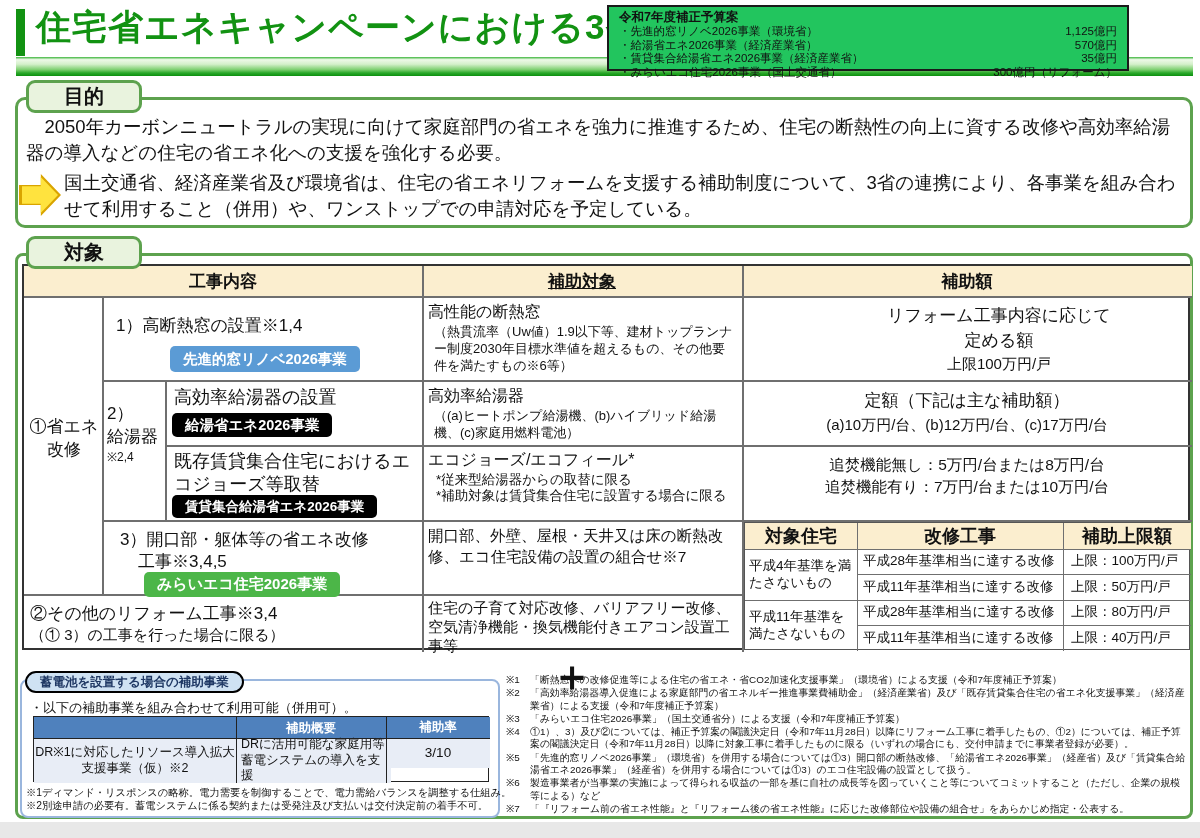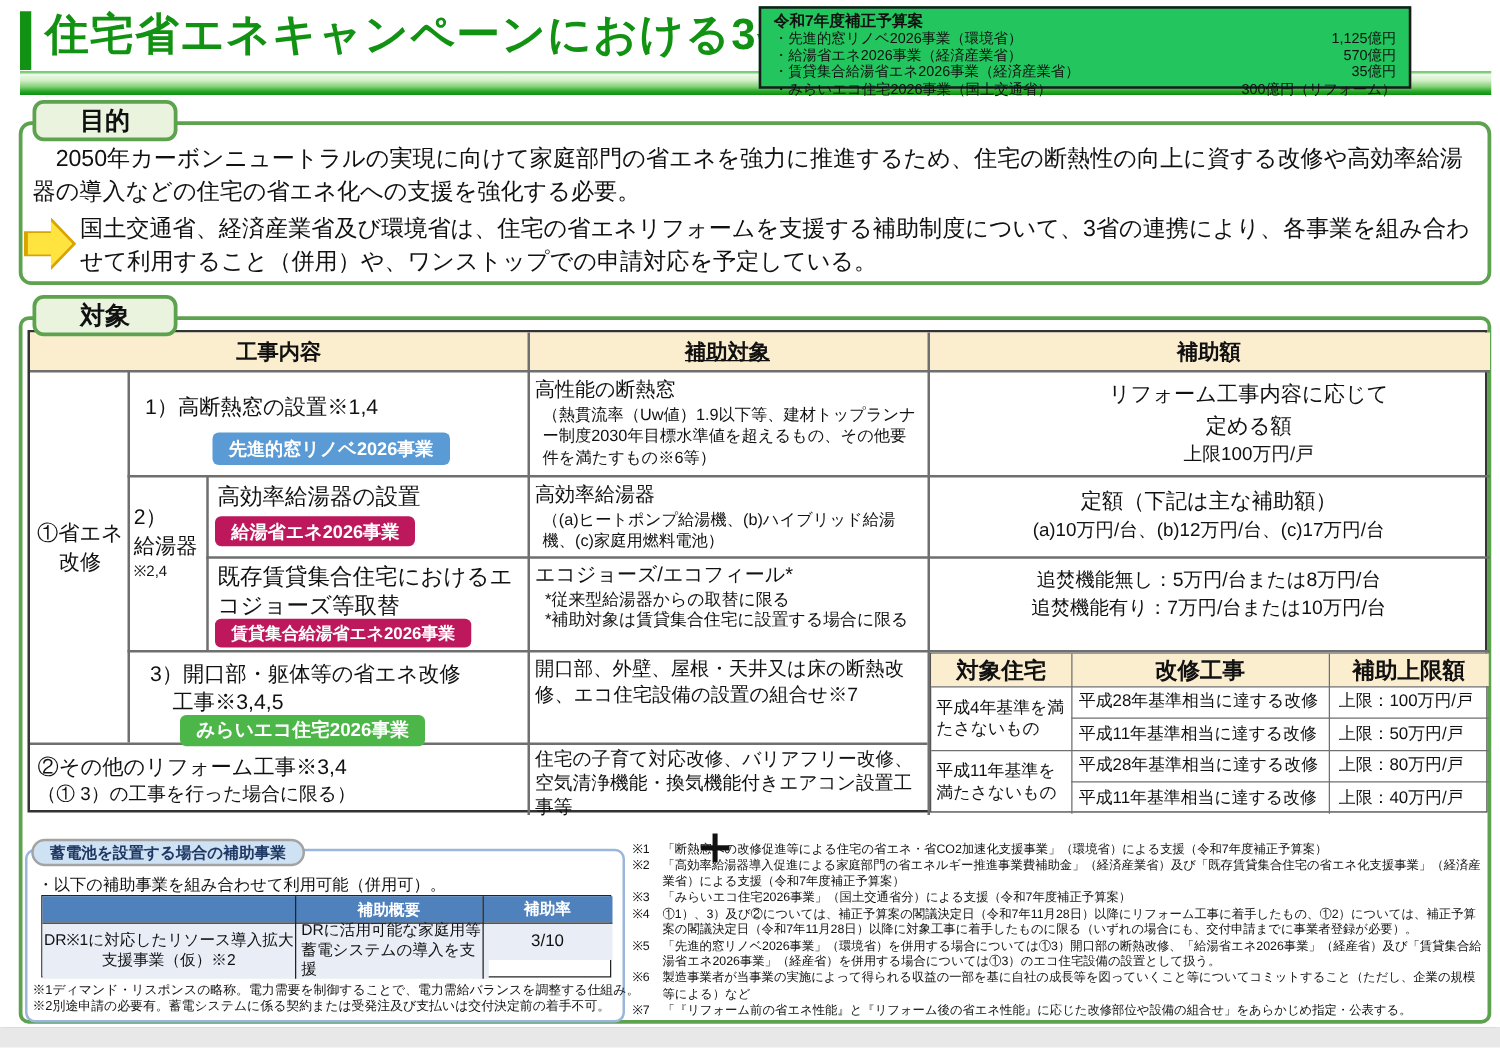--- a/index.html
+++ b/index.html
@@ -36,34 +36,34 @@
   .target-label{left:26px;top:236px;width:116px;height:33px;}
 
   .tbl{left:22px;top:264px;width:1168px;height:386px;border:2px solid #333;background:#fff;}
   .vline,.hline{position:absolute;background:#6f6f6f;}
   .cream{background:#fbeecf;}
   .th{position:absolute;display:flex;align-items:center;justify-content:center;font-weight:bold;font-size:17px;}
   .cell-txt{position:absolute;}
   .badge{position:absolute;display:flex;align-items:center;justify-content:center;color:#fff;font-weight:bold;
     border-radius:5px;white-space:nowrap;z-index:5;padding:0 13px;}
   .badge-blue{background:#5b9bd5;}
-  .badge-orange{background:#be185d;}
+  .badge-orange{background:#000000;}
   .badge-green{background:#4cb648;}
   .detail{font-size:13px;line-height:1.32;}
   .ctr{text-align:center;}
 
   
   .sub-tbl{left:720px;top:256px;width:446px;height:128px;border:1.5px solid #555;background:#fff;}
   .sub-th{position:absolute;display:flex;align-items:center;justify-content:center;font-weight:bold;font-size:18px;}
   .sub-cell{position:absolute;display:flex;align-items:center;font-size:13.5px;line-height:1.2;}
 
   
   .plus-sign{left:551px;top:648px;font-size:42px;font-weight:bold;z-index:3;}
   .battery-box{left:20px;top:679px;width:480px;height:139px;border:2px solid #9ab6dd;border-radius:8px;background:#fff;}
-  .battery-pill{left:25px;top:671px;height:22px;padding:0 13px;background:#cfe2f3;border:2px solid #a3a3a3;border-radius:11px;
+  .battery-pill{left:25px;top:671px;height:22px;padding:0 13px;background:#cfe2f3;border:2px solid #000000;border-radius:11px;
     display:flex;align-items:center;font-size:12.5px;font-weight:bold;color:#1f3864;z-index:5;}
   .battery-bullet{left:30px;top:699px;font-size:13px;}
   .btbl{left:33px;top:716px;width:456px;height:66px;border:1.5px solid #222;}
   .bth{position:absolute;background:#4f81bd;color:#fff;font-weight:bold;font-size:12.5px;display:flex;align-items:center;justify-content:center;}
   .bcell{position:absolute;background:#e8edf6;font-size:12.5px;display:flex;align-items:center;line-height:1.25;}
   .bline{position:absolute;background:#222;}
   .battery-note{left:26px;top:786px;font-size:10.3px;line-height:1.3;}
 
   .footnotes{left:506px;top:674px;width:683px;}
   .fn{display:flex;font-size:9.9px;line-height:1.24;margin-bottom:1px;}

